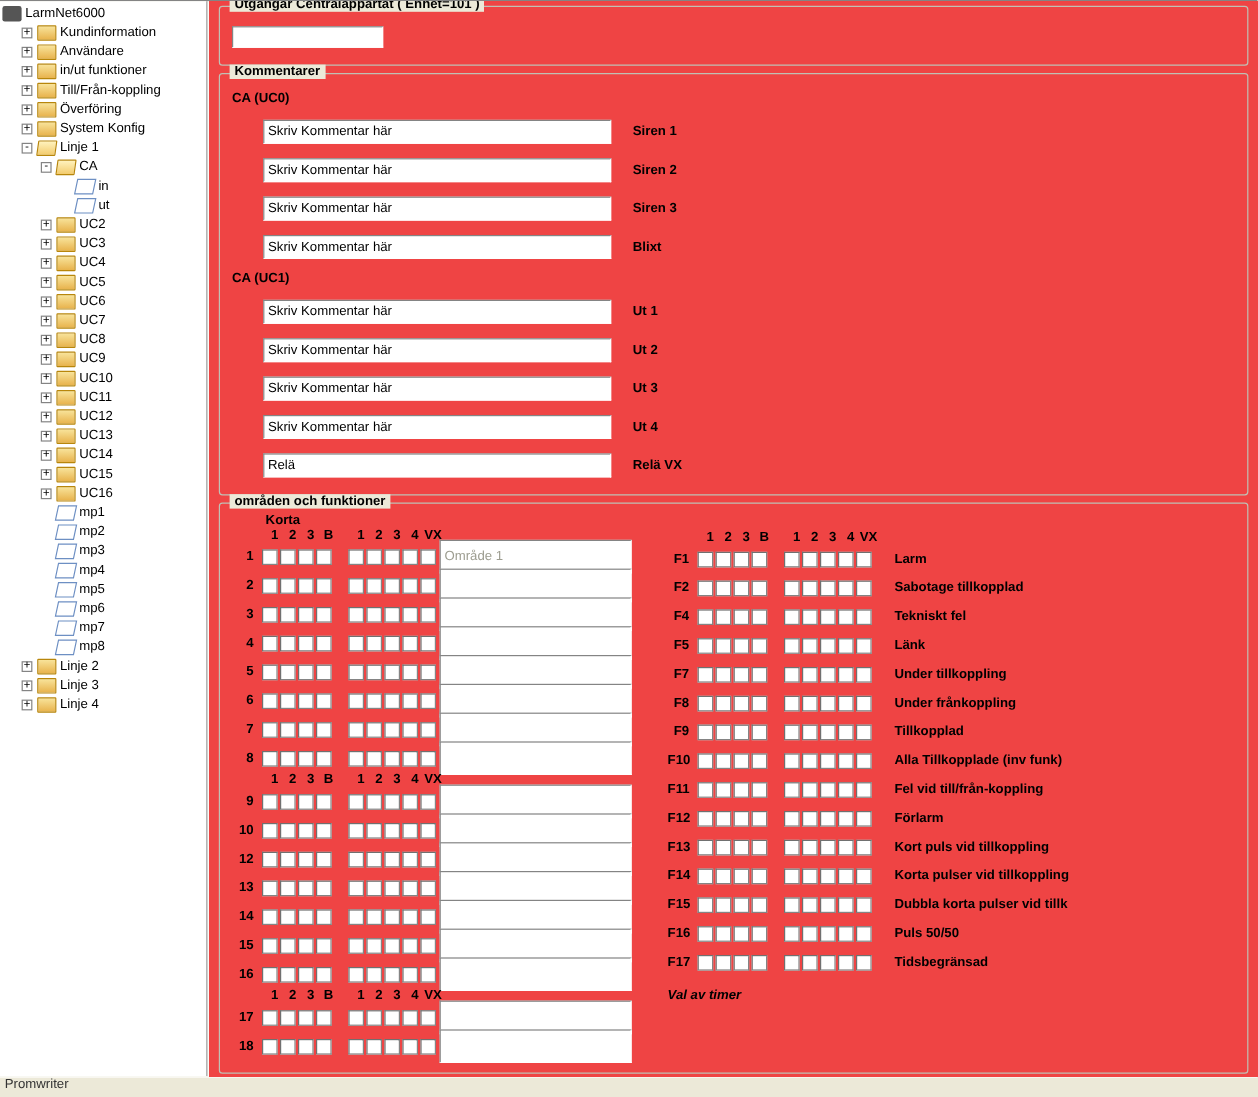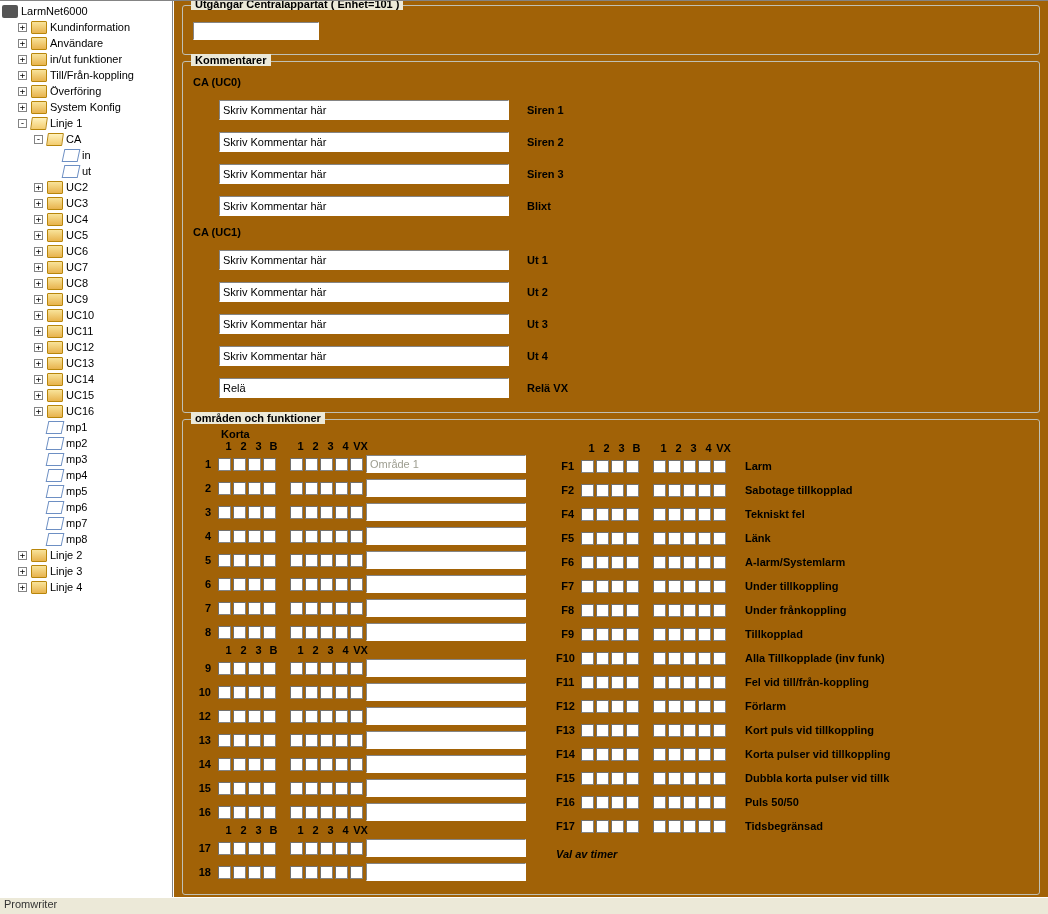--- a/index.html
+++ b/index.html
@@ -1,19 +1,19 @@
 <!DOCTYPE html>
 <html><head>
 <meta charset="utf-8">
 <style>
 * { box-sizing: border-box; margin: 0; padding: 0; }
 body { font-family: Tahoma, Arial, sans-serif; font-size: 11px; background: #ece9d8; width: 1048px; height: 914px; overflow: hidden; position: relative; }
 .main-layout { display: flex; height: 897px; border-top: 1px solid #848484; }
 .tree-panel { width: 173px; background: #fff; border-right: 1px solid #848484; padding: 2px 0 0 2px; overflow: auto; }
-.content-panel { flex: 1; background: #a16207; padding: 4px 8px 0 8px; overflow: auto; border-left: 1px solid #fff; }
+.content-panel { flex: 1; background: #ef4444; padding: 4px 8px 0 8px; overflow: auto; border-left: 1px solid #fff; }
 .status-bar { position: absolute; bottom: 0; left: 0; right: 0; height: 17px; border-top: 1px solid #fff; padding-left: 4px; font-size: 11px; color: #333; background: #ece9d8; }
 
 
 .tree ul { list-style: none; padding-left: 16px; }
 .tree > ul { padding-left: 0; }
 .tree li { white-space: nowrap; line-height: 16px; position: relative; }
 .tree .row { display: flex; align-items: center; height: 16px; }
 .tree .pm { width: 9px; height: 9px; border: 1px solid #848484; font-size: 9px; line-height: 7px; text-align: center; margin-right: 4px; background: #fff; color: #000; font-family: monospace; cursor: pointer; }
 .tree .pm-blank { width: 13px; display: inline-block; }
 .tree .ic { width: 16px; height: 13px; margin-right: 3px; display: inline-block; }
@@ -38,21 +38,21 @@
 .areas-wrap { display: flex; gap: 30px; }
 .areas-col { }
 .col-headers { display: flex; margin-left: 28px; font-weight: bold; }
 .hdr-cell { width: 15px; text-align: center; }
 .hdr-gap { width: 12px; }
 .siren-title { font-weight: bold; margin-left: 28px; }
 .area-row { display: flex; align-items: center; height: 24px; }
 .rownum { width: 24px; text-align: right; padding-right: 6px; font-weight: bold; }
 .cb { width: 13px; height: 13px; border: 1px solid #848484; border-top-color: #707070; border-left-color: #707070; background: #fff; display: inline-block; margin: 0 1px; cursor: pointer; }
 .cb-gap { width: 12px; display: inline-block; }
-.area-input { width: 160px; height: 18px; margin-left: 2px; background: #fff; border: 1px solid #848484; border-right-color:#fff; border-bottom-color:#fff; font: inherit; padding: 3px 3px; }
+.area-input { width: 160px; height: 18px; margin-left: 2px; background: #fff; border: 1px solid #848484; border-right-color:#fff; border-bottom-color:#fff; font: inherit; padding: 13px 3px; }
 .area-input.dis { color: #9d9d90; }
 .func-label { margin-left: 18px; font-weight: bold; }
 .timer-hdr { font-weight: bold; margin-top: 10px; margin-left: 0; font-style: italic; }
 </style>
 </head>
 <body>
 
 <div class="main-layout">
 
   <div class="tree-panel">
@@ -726,34 +726,20 @@
                 <span class="cb"></span>
                 <span class="cb-gap"></span>
                 <span class="cb"></span>
                 <span class="cb"></span>
                 <span class="cb"></span>
                 <span class="cb"></span>
                 <span class="cb"></span>
     <span class="func-label">Länk</span>
   </div>
               <div class="area-row">
-    <span class="rownum">F6</span>
-    <span class="cb"></span>
-                <span class="cb"></span>
-                <span class="cb"></span>
-                <span class="cb"></span>
-                <span class="cb-gap"></span>
-                <span class="cb"></span>
-                <span class="cb"></span>
-                <span class="cb"></span>
-                <span class="cb"></span>
-                <span class="cb"></span>
-    <span class="func-label">A-larm/Systemlarm</span>
-  </div>
-              <div class="area-row">
     <span class="rownum">F7</span>
     <span class="cb"></span>
                 <span class="cb"></span>
                 <span class="cb"></span>
                 <span class="cb"></span>
                 <span class="cb-gap"></span>
                 <span class="cb"></span>
                 <span class="cb"></span>
                 <span class="cb"></span>
                 <span class="cb"></span>

